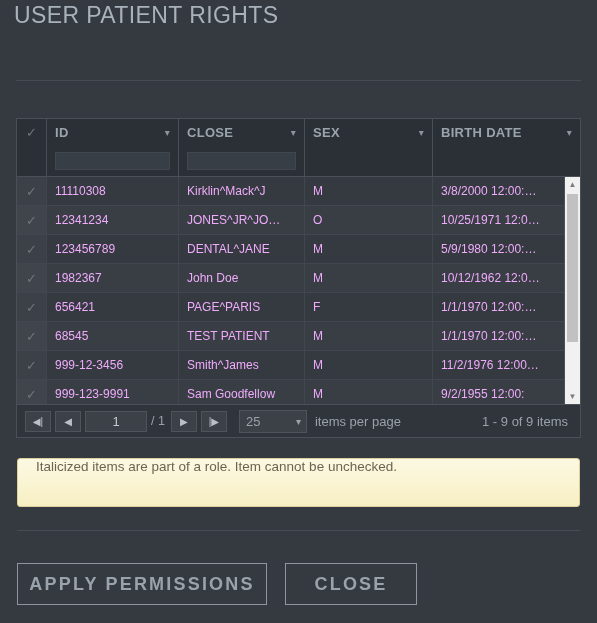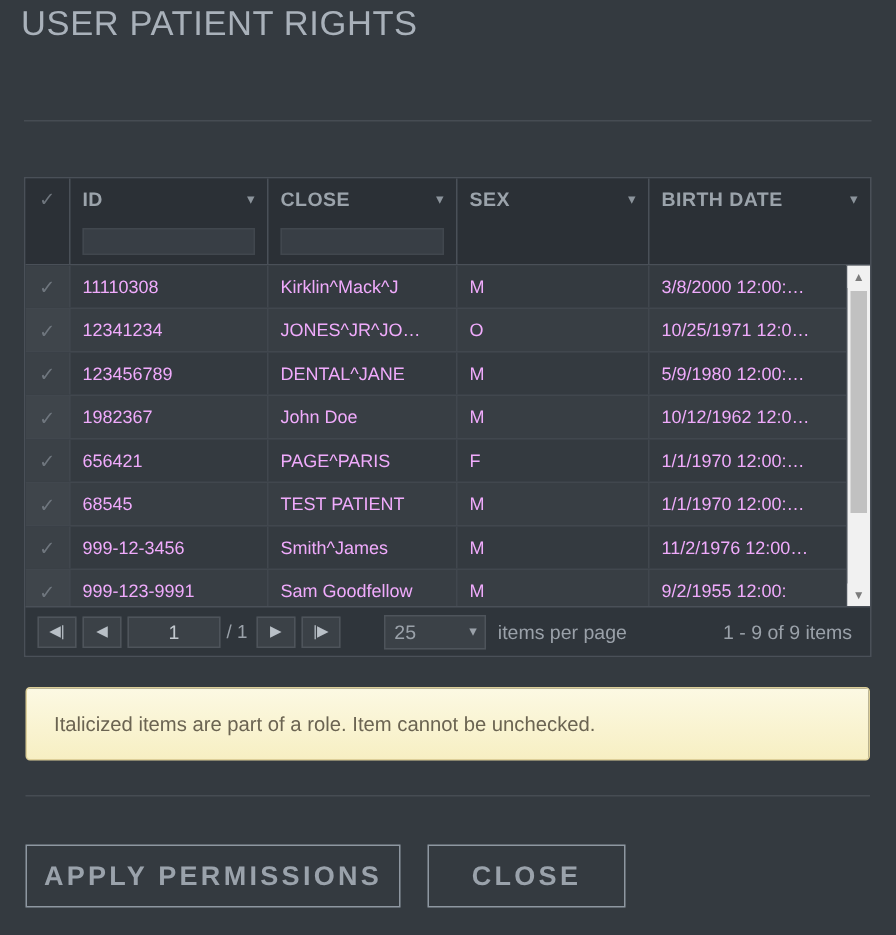--- a/index.html
+++ b/index.html
@@ -212,21 +212,21 @@
     font-size: 13px;
     text-align: center;
     margin-right: 4px;
     outline: none;
     font-family: "Liberation Sans", sans-serif;
   }
   .ptotal {
     color: #9aa1a9; font-size: 12.5px;
     margin-right: 6px;
   }
-  .size-wrap { position: relative; margin-left: 25px; margin-right: 8px; }
+  .size-wrap { position: relative; margin-left: 8px; margin-right: 8px; }
   .size-select {
     appearance: none; -webkit-appearance: none;
     width: 68px; height: 23px;
     background: #3b4147;
     border: 1px solid #4e545b;
     color: #9aa1a9;
     font-size: 13px;
     padding: 0 18px 0 6px;
     border-radius: 0;
     font-family: "Liberation Sans", sans-serif;
@@ -245,21 +245,21 @@
   }
 
   
   .notice {
     position: absolute;
     left: 17px; top: 458px;
     width: 563px; height: 49px;
     background: linear-gradient(#fcf9e3, #f7efc3);
     border: 1px solid #ded09a;
     border-radius: 3px;
-    display: flex; align-items: center;
+    display: flex; 
     padding-left: 18px;
     font-size: 13.5px;
     color: #6b6452;
   }
 
   .hr-bottom {
     position: absolute;
     left: 17px; top: 530px;
     width: 563px; height: 1px;
     background: #464c53;

